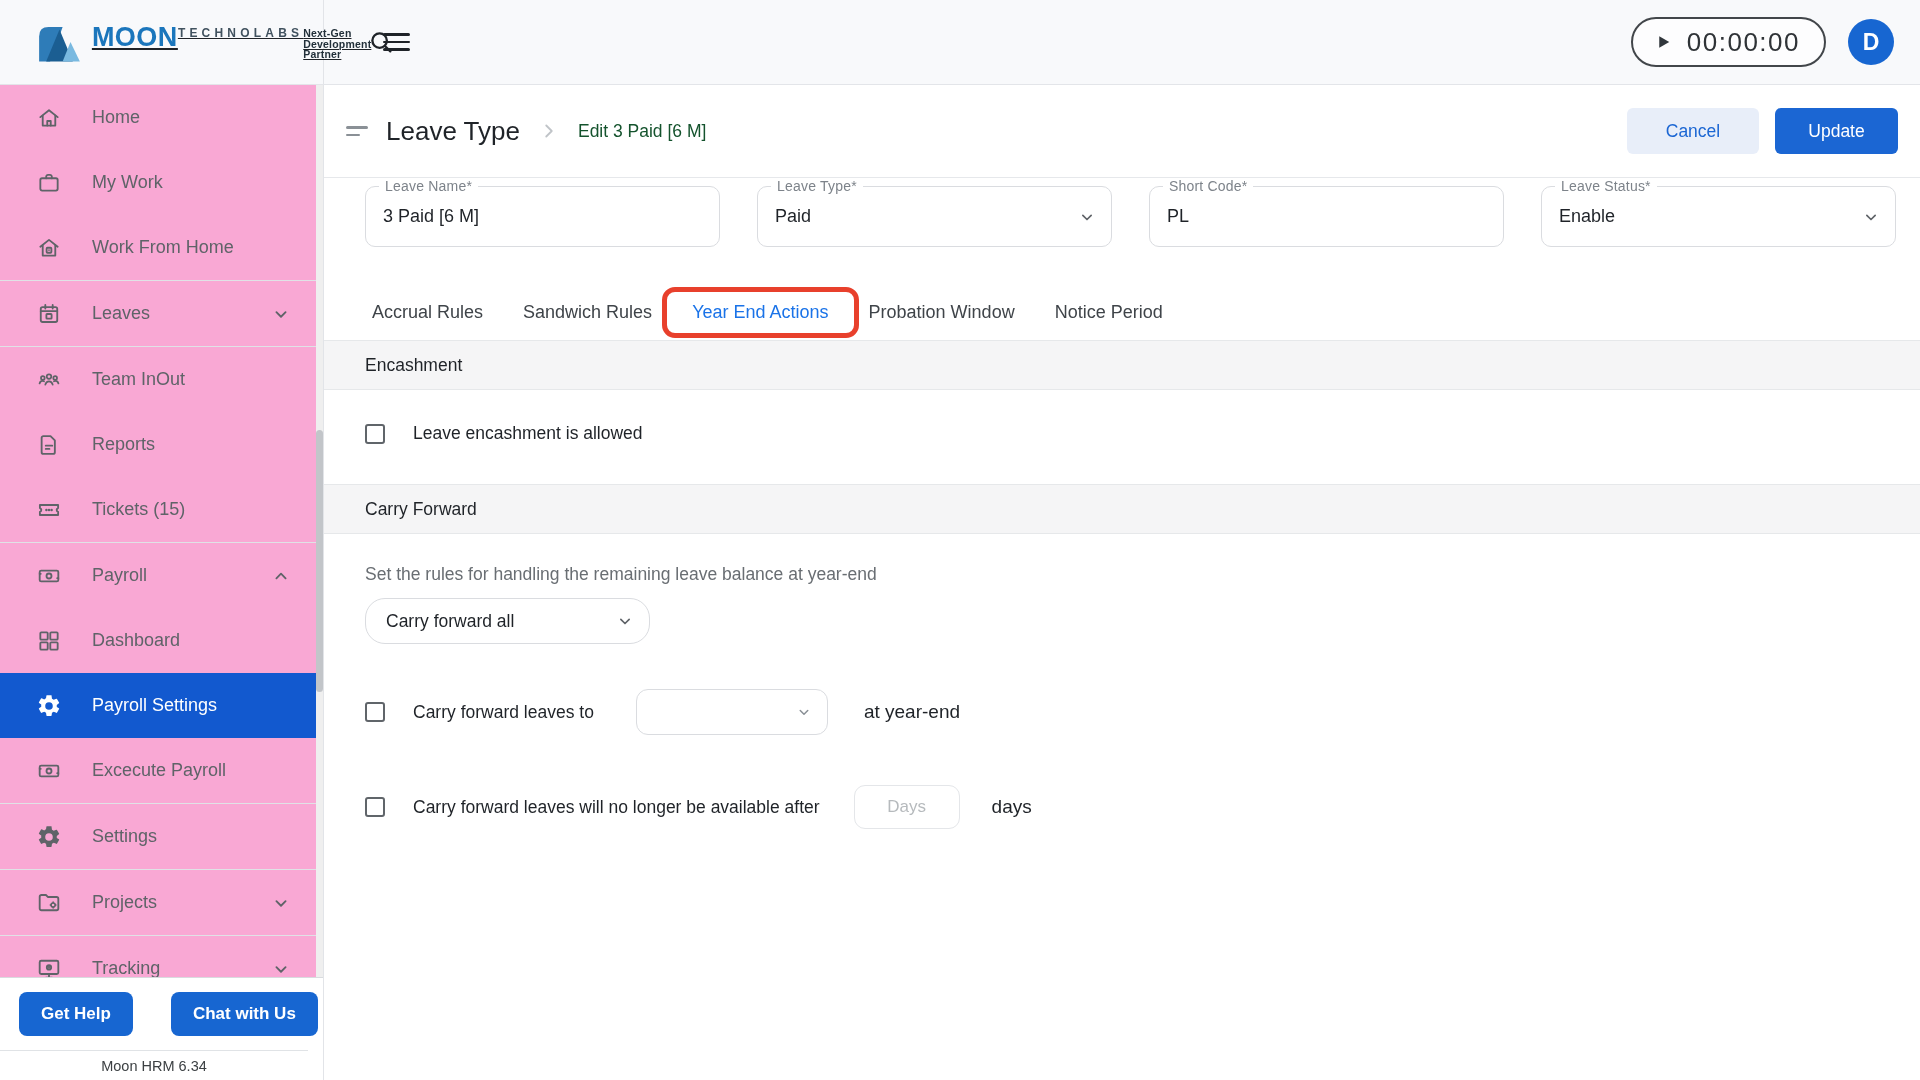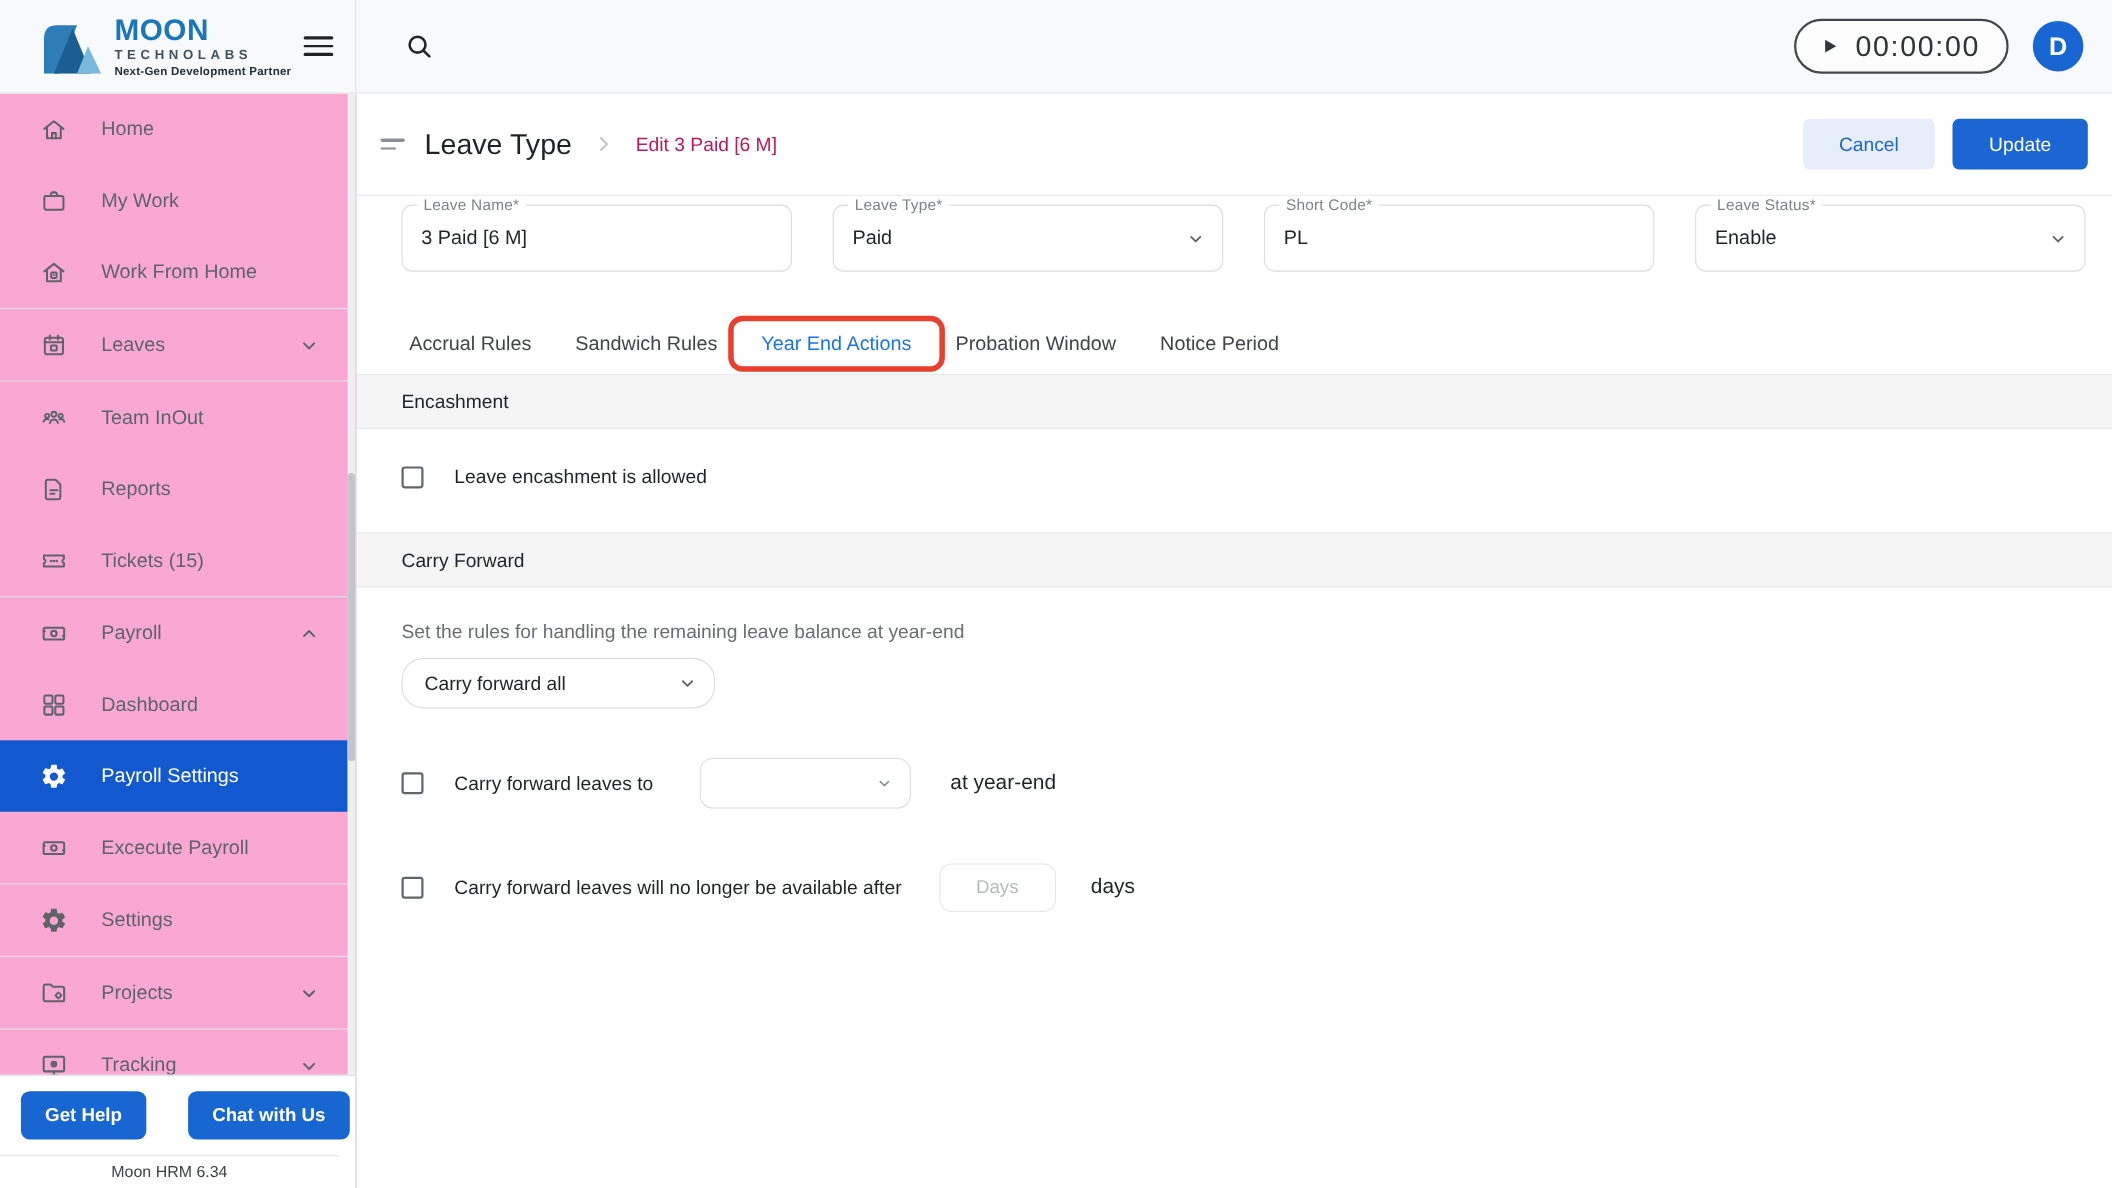--- a/index.html
+++ b/index.html
@@ -5,21 +5,21 @@
   * { margin:0; padding:0; box-sizing:border-box; }
   html,body { width:1920px; height:1080px; overflow:hidden; background:#fff;
     font-family:"Liberation Sans", sans-serif; color:#1f2328; }
 
   
   .topbar { position:absolute; top:0; left:0; width:1920px; height:85px;
     background:#f8f9fb; border-bottom:1px solid #e3e5e9; display:flex; z-index:30; }
   .topbar-left { width:324px; height:100%; display:flex; align-items:center;
     justify-content:space-between; padding:0 14px 0 36px; border-right:1px solid #e2e4e8; }
   .logo { display:flex; align-items:center; gap:12px; }
-  .logo-text { display:flex; flex-direction:column; line-height:1; }
+  .logo-text { display:flex; line-height:1;text-decoration:underline; }
   .logo-name { font-size:27px; font-weight:bold; color:#1b76bc; letter-spacing:.5px; }
   .logo-sub { font-size:12px; font-weight:bold; color:#41525f; letter-spacing:4.2px; margin-top:3px; }
   .logo-tag { font-size:10.5px; font-weight:bold; color:#22303a; letter-spacing:.2px; margin-top:4px; }
   .hamburger { width:40px; height:40px; border:none; background:transparent; cursor:pointer;
     display:flex; flex-direction:column; justify-content:center; gap:5px; align-items:center; }
   .hamburger i { display:block; width:27px; height:2.7px; background:#1f2328; border-radius:2px; }
   .topbar-main { flex:1; display:flex; align-items:center; padding:0 26px 0 36px; }
   .search-btn { width:42px; height:42px; border:none; background:transparent; cursor:pointer;
     display:flex; align-items:center; justify-content:center; }
   .topbar-right { margin-left:auto; display:flex; align-items:center; gap:22px; }
@@ -55,25 +55,25 @@
   .main { position:absolute; top:85px; left:324px; width:1596px; height:995px; background:#fff; }
   .page-header { height:93px; border-bottom:1px solid #e6e8eb; display:flex; align-items:center;
     padding:0 22px 0 22px; background:#fff; }
   .breadcrumb { display:flex; align-items:center; gap:14px; }
   .crumb-icon { display:flex; flex-direction:column; gap:5px; margin-right:4px; }
   .crumb-icon i { display:block; height:2.6px; background:#8a9096; border-radius:2px; }
   .crumb-icon i:nth-child(1){ width:22px; }
   .crumb-icon i:nth-child(2){ width:14px; }
   .page-title { font-size:26px; font-weight:500; color:#1f2328; }
   .crumb-sep { display:flex; align-items:center; margin:0 4px; }
-  .crumb-sub { font-size:17.5px; font-weight:500; color:#be185d; }
+  .crumb-sub { font-size:17.5px; font-weight:500; color:#14532d; }
   .header-actions { margin-left:auto; display:flex; gap:16px; }
   .btn { height:46px; border:none; border-radius:6px; font-size:17.5px; font-family:inherit;
     font-weight:500; cursor:pointer; }
-  .btn-cancel { width:120px; background:#e8eef9; color:#1b66d3; }
+  .btn-cancel { width:132px; background:#e8eef9; color:#1b66d3; }
   .btn-update { width:123px; background:#1b66d3; color:#fff; }
 
   .fields-row { display:flex; gap:37px; padding:8px 0 0 41px; }
   .field { position:relative; width:355px; height:61px; border:1px solid #dadce0; border-radius:10px;
     background:#fff; }
   .field-label { position:absolute; top:-9px; left:13px; background:#fff; padding:0 6px;
     font-size:14px; color:#7d838a; letter-spacing:.2px; }
   .field-value { position:absolute; left:17px; top:0; height:100%; display:flex; align-items:center;
     font-size:18px; color:#1f2328; }
   .field-chevron { position:absolute; right:14px; top:50%; transform:translateY(-50%); display:flex; }

